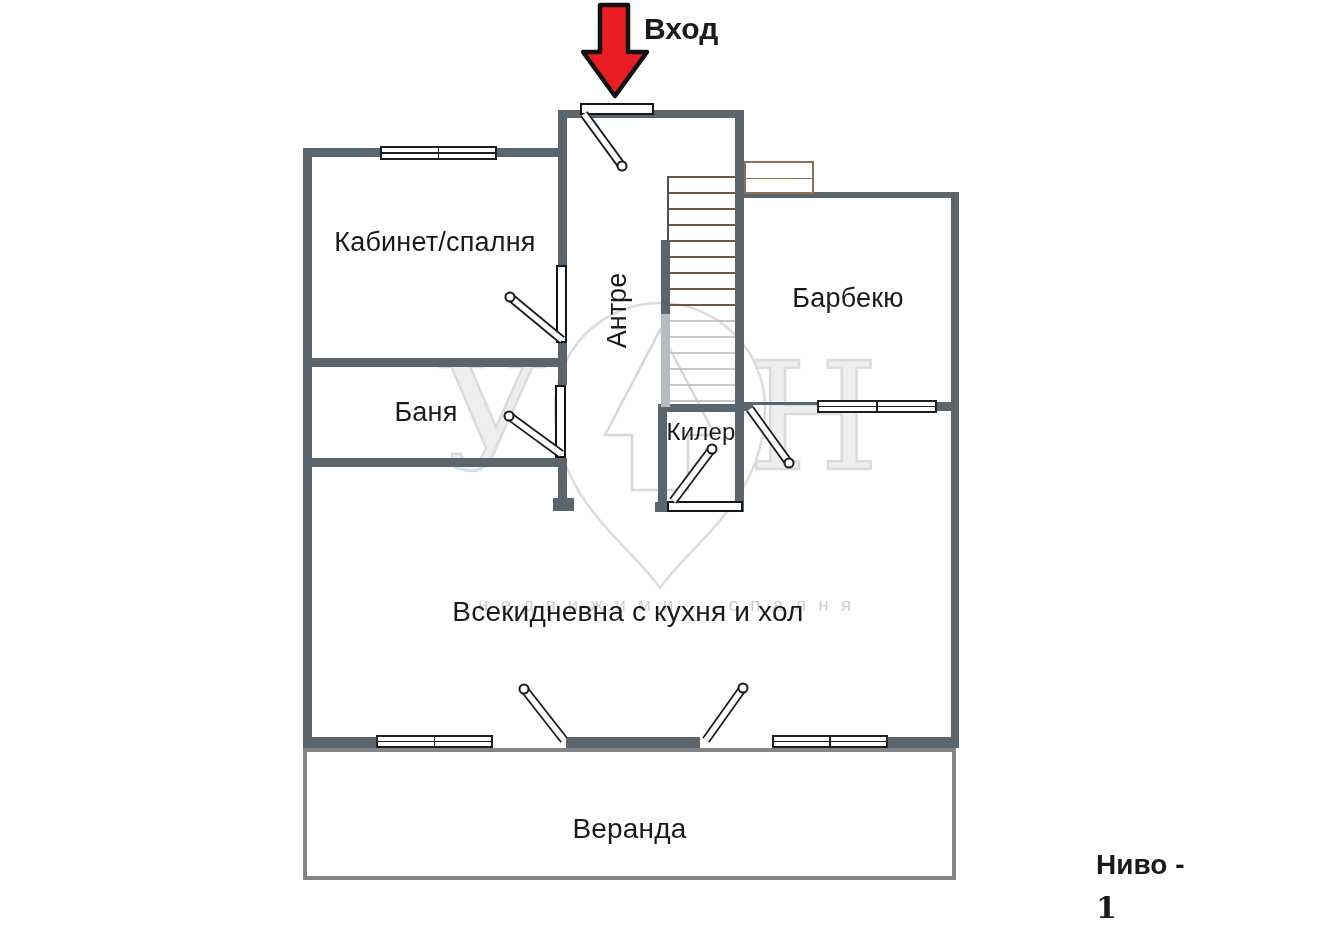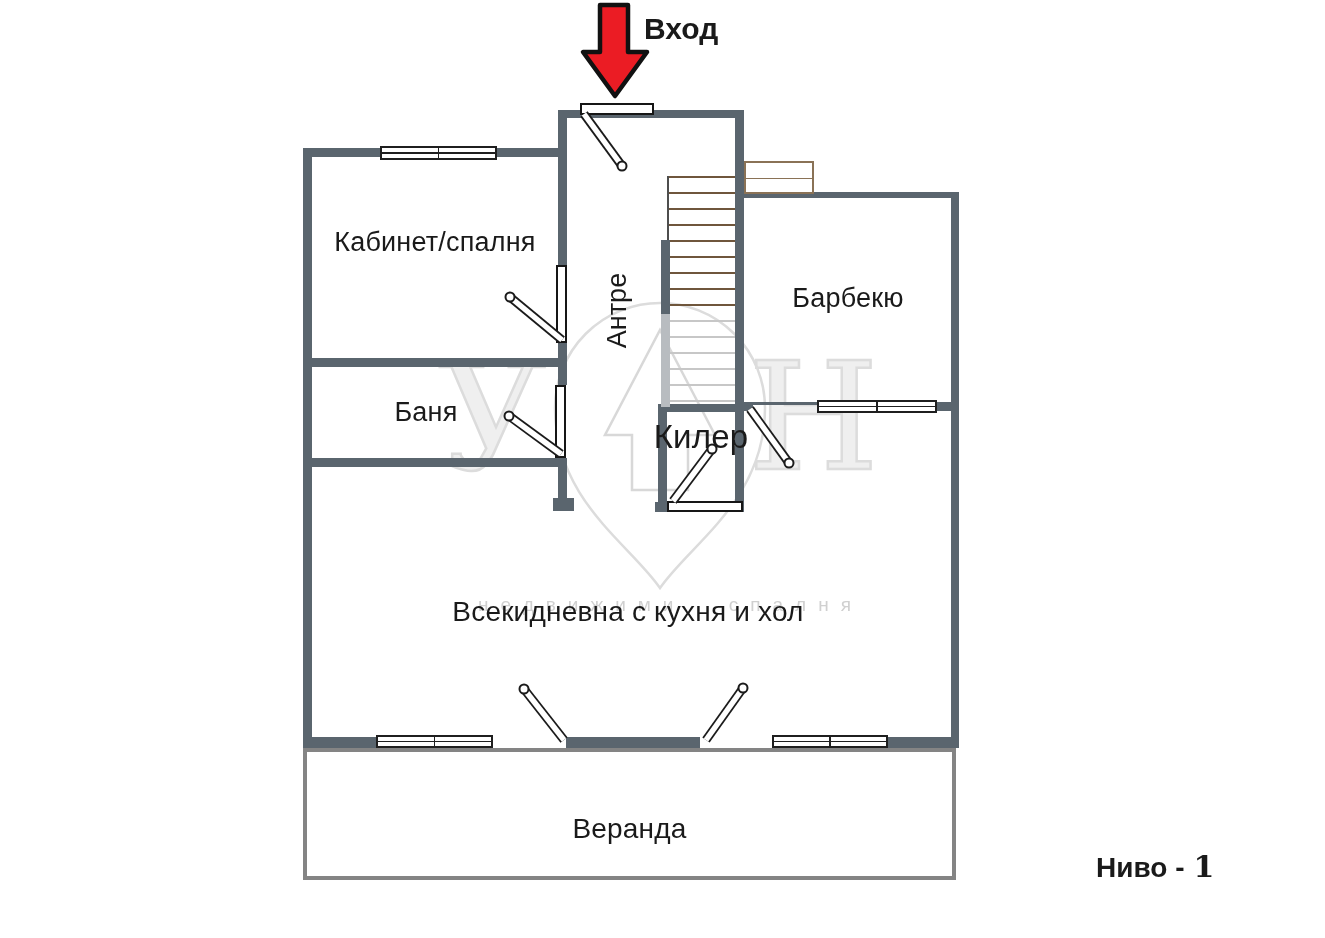--- a/index.html
+++ b/index.html
@@ -22,21 +22,21 @@
              border:2px solid #8a7256;box-sizing:border-box;background:#fff;}
   .brown-box .hline{position:absolute;left:0;right:0;top:50%;height:1.5px;background:#8a7256;}
   .stairs{position:absolute;left:668px;top:176px;width:67px;height:232px;}
   .tread{position:absolute;left:0;width:67px;height:2px;}
   .stair-edge{position:absolute;left:667px;top:176px;width:2px;height:132px;background:#4e4e4e;}
   .rail-dark{position:absolute;left:661px;top:240px;width:9px;height:74px;background:var(--c-wall,#5a656e);}
   .rail-light{position:absolute;left:661px;top:314px;width:9px;height:93px;background:#b8bcc0;}
   
   .room-label{position:absolute;text-align:center;font-size:27px;letter-spacing:0.2px;}
   .vhod{position:absolute;left:644px;top:12px;font-size:30px;font-weight:700;}
-  .nivo{position:absolute;left:1096px;top:849px;font-size:28px;font-weight:700;display:flex;gap:9px;align-items:baseline;}
+  .nivo{position:absolute;left:1096px;top:849px;font-size:28px;font-weight:700;display:flex;gap:9px;align-items:baseline;flex-direction:column;}
   .nivo .num{font-family:"DejaVu Serif",serif;font-size:30px;}
   .antre-wrap{position:absolute;left:570px;top:240px;width:95px;height:140px;
               display:flex;align-items:center;justify-content:center;}
   .antre-wrap span{transform:rotate(-90deg);white-space:nowrap;font-size:27px;}
   
   .wm-letter{position:absolute;font-family:"DejaVu Serif",serif;font-size:150px;line-height:1;
              color:#efefef;-webkit-text-stroke:2.5px var(--c-watermark,#dcdcdc);}
   .wm-tagline{position:absolute;left:478px;top:594px;font-size:19px;letter-spacing:12px;word-spacing:26px;
               color:#d0d0d0;white-space:nowrap;}
 </style>
@@ -118,21 +118,21 @@
   </div>
 
   <div class="label-layer">
     <div class="vhod">Вход</div>
     <div class="room-label" style="left:311px;top:227px;width:248px;">Кабинет/спалня</div>
     <div class="antre-wrap">
       <span>Антре</span>
     </div>
     <div class="room-label" style="left:311px;top:397px;width:230px;">Баня</div>
     <div class="room-label" style="left:743px;top:283px;width:210px;">Барбекю</div>
-    <div class="room-label" style="left:651px;top:418px;width:100px;font-size:33px;">Килер</div>
+    <div class="room-label" style="left:651px;top:418px;width:100px;font-size:24px;">Килер</div>
     <div class="room-label" style="left:303px;top:813px;width:653px;font-size:28px;">Веранда</div>
     <div class="room-label" style="left:303px;top:596px;width:650px;font-size:28px;">Всекидневна с кухня и хол</div>
     <div class="nivo">
       <span>Ниво -</span>
       <span class="num">1</span>
     </div>
   </div>
 
   <svg id="overlay" width="1325" height="938" viewBox="0 0 1325 938">
     <polygon points="600,5 628,5 628,52 647,52 615,96 583,52 600,52" stroke="#111" stroke-width="4.5" stroke-linejoin="round" fill="#eb1c24"></polygon>

